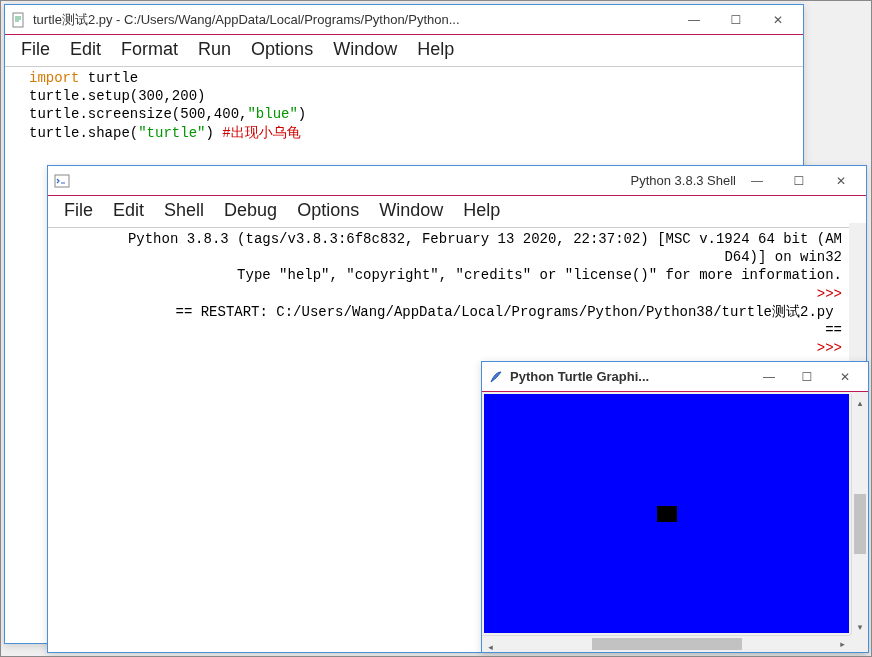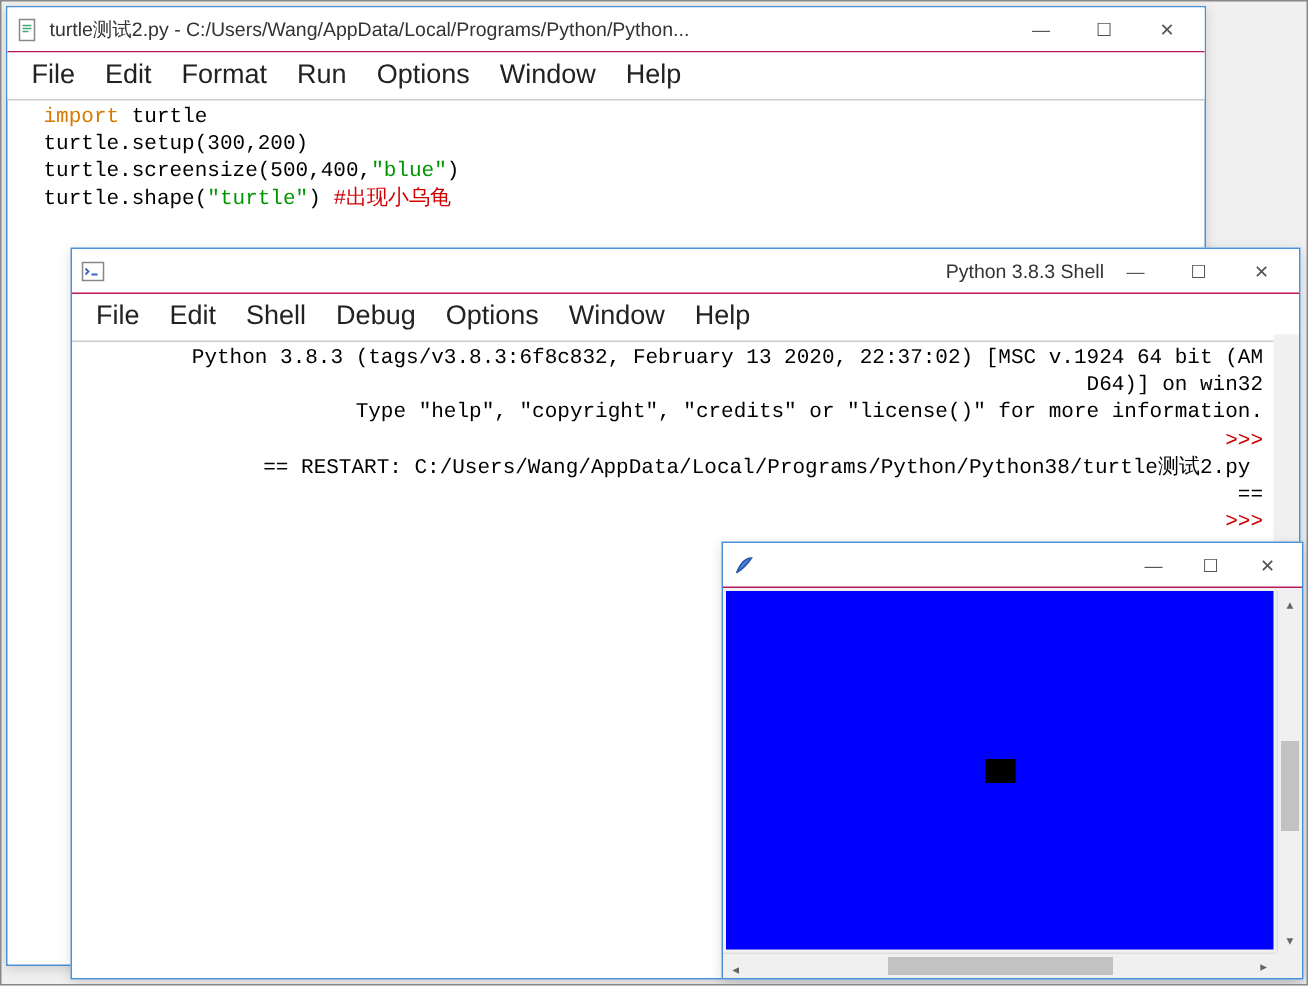--- a/index.html
+++ b/index.html
@@ -175,20 +175,21 @@
   </div>
 </div>
 
 <div class="window" id="turtle-window">
   <div class="titlebar">
     <span class="app-icon">
       <svg width="14" height="14" viewBox="0 0 14 14">
           <path d="M2 12 Q6 2 12 2 Q8 8 2 12" fill="#4a7ed9" stroke="#2456a8"></path>
         </svg>
     </span>
+    <span class="title-text" style="font-weight:600">Python Turtle Graphi...</span>
     <div class="win-controls">
       <div class="win-btn" style="width:38px">—</div>
       <div class="win-btn" style="width:38px">☐</div>
       <div class="win-btn" style="width:38px">✕</div>
     </div>
   </div>
   <div id="turtle-canvas-wrap" style="height:calc(100% - 30px)">
     <div id="turtle-canvas" style="position:absolute; left:2px; top:2px; right:19px; bottom:19px;">
       <div class="turtle-shape">
         <svg width="20" height="16" viewBox="0 0 20 16" style="position:absolute;left:0;top:0">

